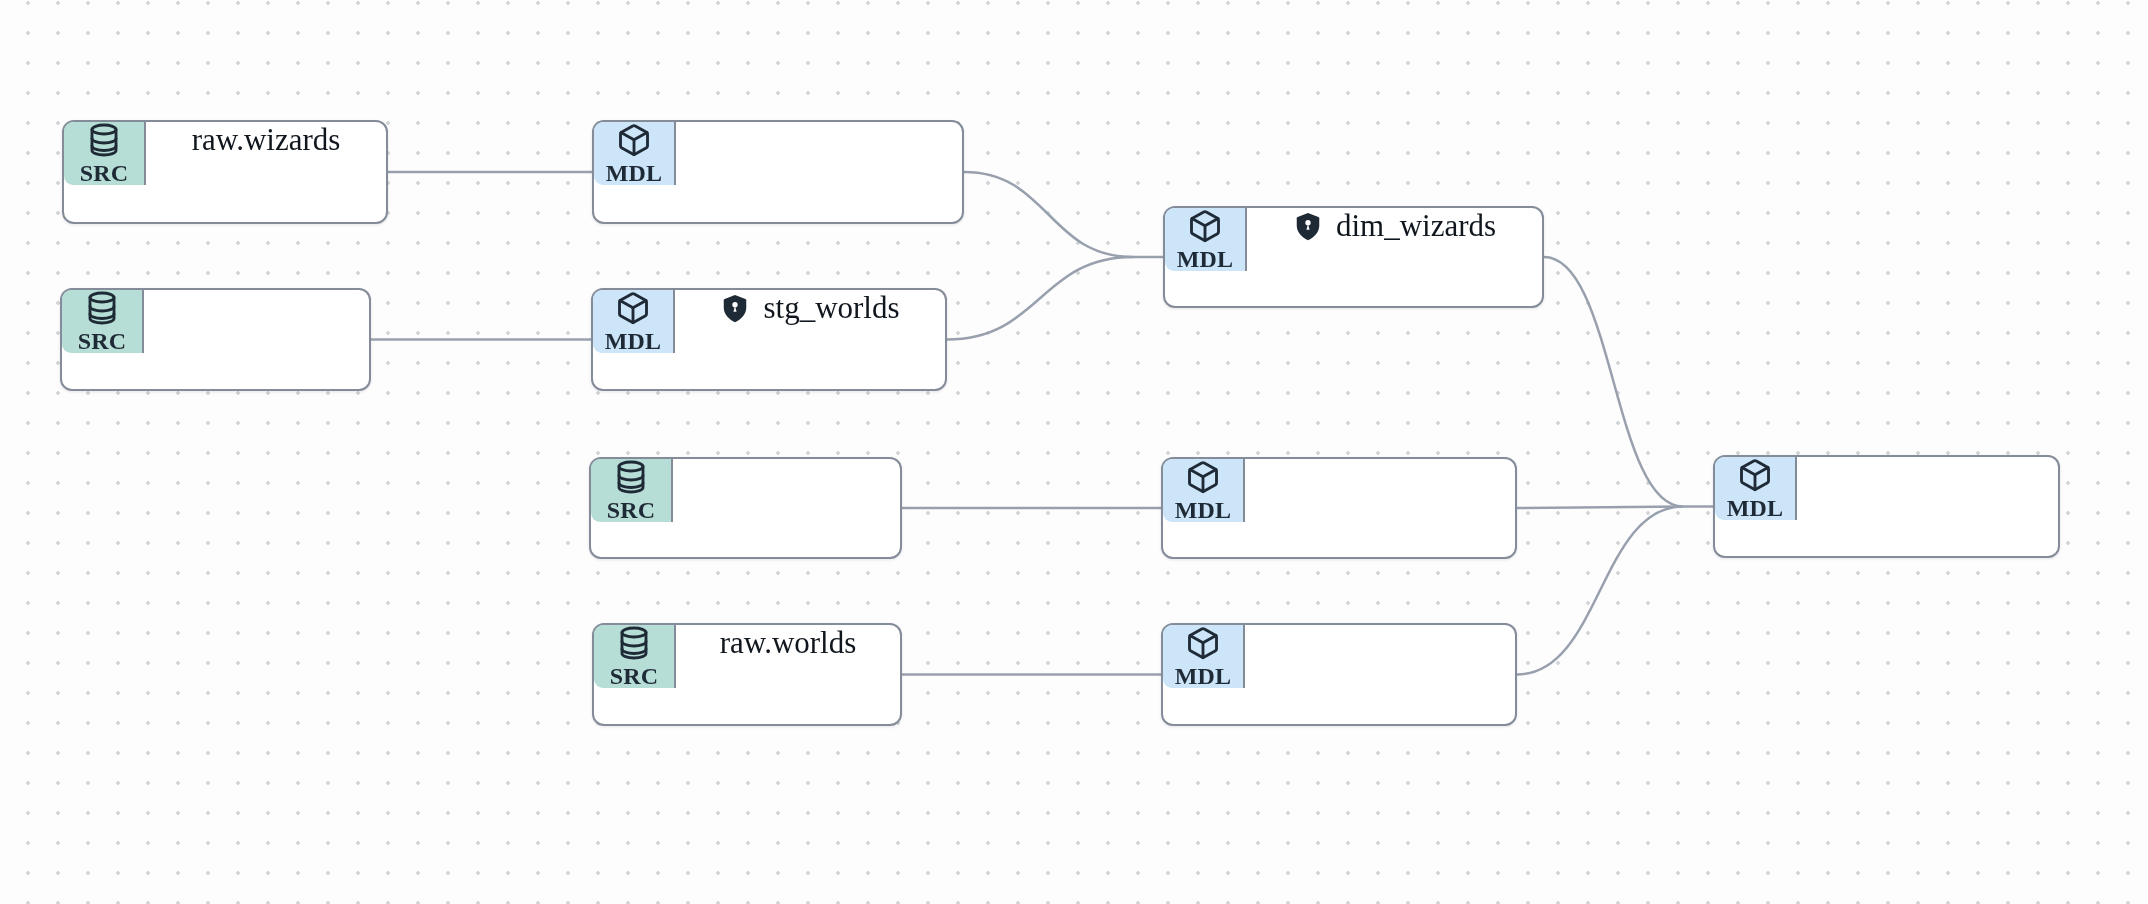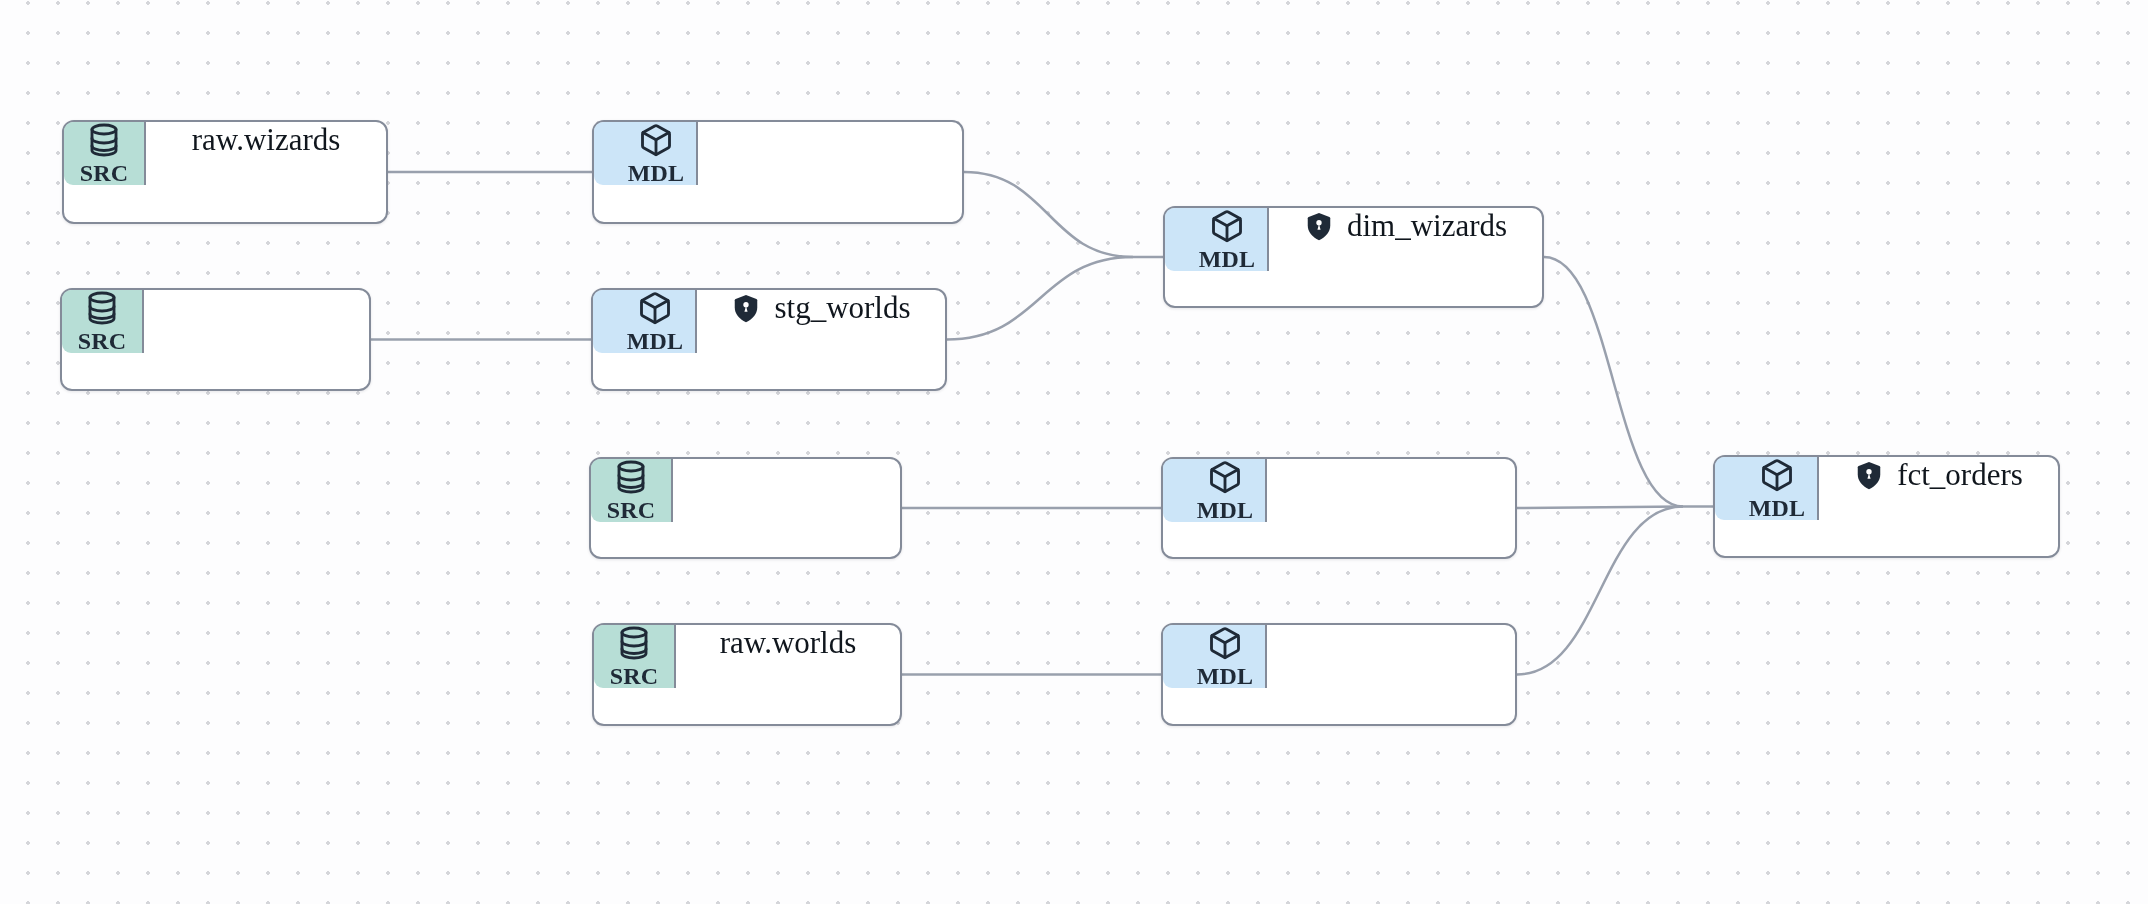--- a/index.html
+++ b/index.html
@@ -46,21 +46,21 @@
     border-right: 2px solid var(--node-border, #848b99);
     border-radius: 9px 0 0 9px;
     display: flex;
     flex-direction: column;
     align-items: center;
     justify-content: center;
     gap: 3px;
     color: var(--icon-ink, #1f2a37);
   }
   .badge.src { background: var(--src-badge-bg, #b7ded6); }
-  .badge.mdl { background: var(--mdl-badge-bg, #cce5f8); padding-left: 22px; }
+  .badge.mdl { background: var(--mdl-badge-bg, #cce5f8); }
   .badge svg { width: 36px; height: 36px; display: block; }
   .badge .tag {
     font-size: 24px;
     font-weight: 600;
     letter-spacing: 0.2px;
     line-height: 1;
   }
   .nbody {
     flex: 1;
     display: flex;
@@ -231,23 +231,15 @@
         <div class="badge mdl">
           <span>
             <svg viewBox="0 0 24 24" fill="none" stroke="currentColor" stroke-width="1.9" stroke-linecap="round" stroke-linejoin="round">
               <path d="M21 16V8a1.3 1.3 0 0 0-.65-1.12l-7.5-4.2a1.7 1.7 0 0 0-1.7 0l-7.5 4.2A1.3 1.3 0 0 0 3 8v8a1.3 1.3 0 0 0 .65 1.12l7.5 4.2a1.7 1.7 0 0 0 1.7 0l7.5-4.2A1.3 1.3 0 0 0 21 16z"></path>
               <path d="M3.3 7l8.7 4.9L20.7 7"></path>
               <path d="M12 21.9V11.9"></path>
             </svg>
           </span>
           <span class="tag">MDL</span>
         </div>
-        <div class="nbody">
-          <span class="shield"><svg viewBox="0 0 24 24" fill="currentColor">
-              <path d="M12 1.6l8.3 3.1c.45.17.7.55.7 1v5.6c0 5.3-3.5 9.3-9 12-5.5-2.7-9-6.7-9-12V5.7c0-.45.25-.83.7-1L12 1.6z"></path>
-              <circle cx="12" cy="9.4" r="2.15" fill="#ffffff"></circle>
-              <path d="M12 10.4l1.25 4.6h-2.5L12 10.4z" fill="#ffffff"></path>
-            </svg></span>
-          <span>fct_orders</span>
-        </div>
       </div>
     </div>
 </div>
 
 </body></html>

